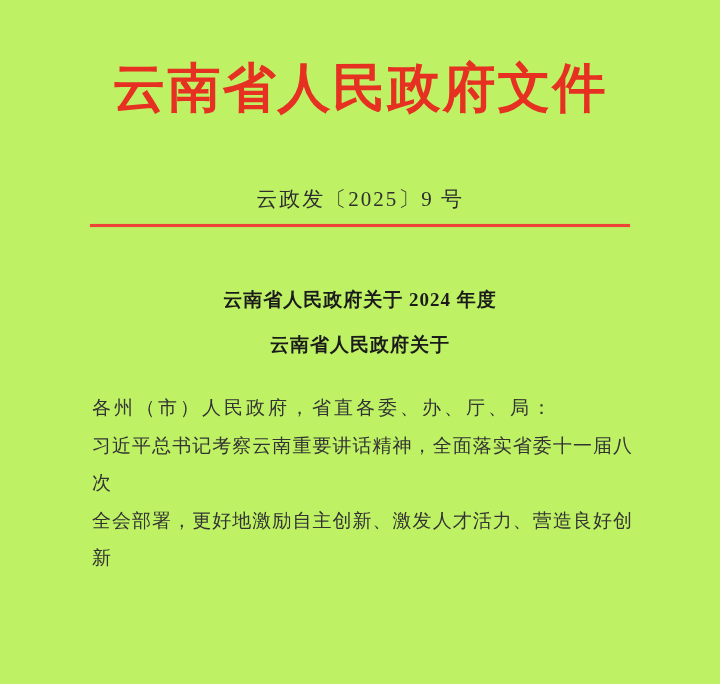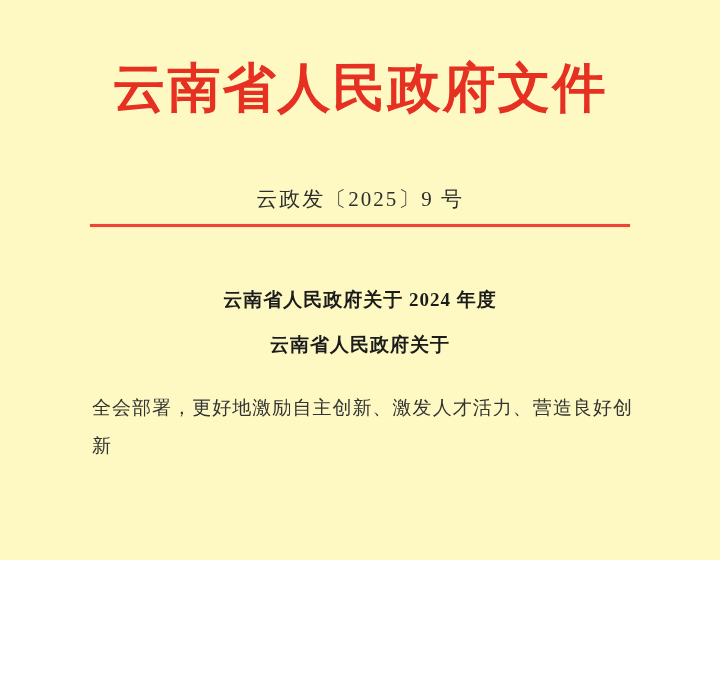--- a/index.html
+++ b/index.html
@@ -3,23 +3,23 @@
 <meta charset="utf-8">
 <style>
   html, body {
     margin: 0;
     padding: 0;
     background: #ffffff;
   }
   .page {
     position: relative;
     width: 720px;
-    height: 560px;
+    height: 684px;
     margin: 0 auto;
-    background: #fef9c3;
+    background: #bef264;
     overflow: hidden;
     font-family: "Liberation Serif", "DejaVu Serif", serif;
   }
   
   .letterhead {
     padding-top: 50px;
     text-align: center;
     font-size: 53px;
     line-height: 76px;
     font-weight: bold;
@@ -86,17 +86,19 @@
   <div class="doc-number">云政发〔2025〕9 号</div>
 
   <div class="divider"></div>
 
   <div class="doc-title">
     <div>云南省人民政府关于 2024 年度</div>
     <div>云南省人民政府关于</div>
   </div>
 
   <div class="body-text">
+    <div class="body-line salutation">各州（市）人民政府，省直各委、办、厅、局：</div>
+    <div class="body-line">习近平总书记考察云南重要讲话精神，全面落实省委十一届八次</div>
     <div class="body-line">全会部署，更好地激励自主创新、激发人才活力、营造良好创新</div>
 
   </div>
 
 </div>
 
 </body></html>

